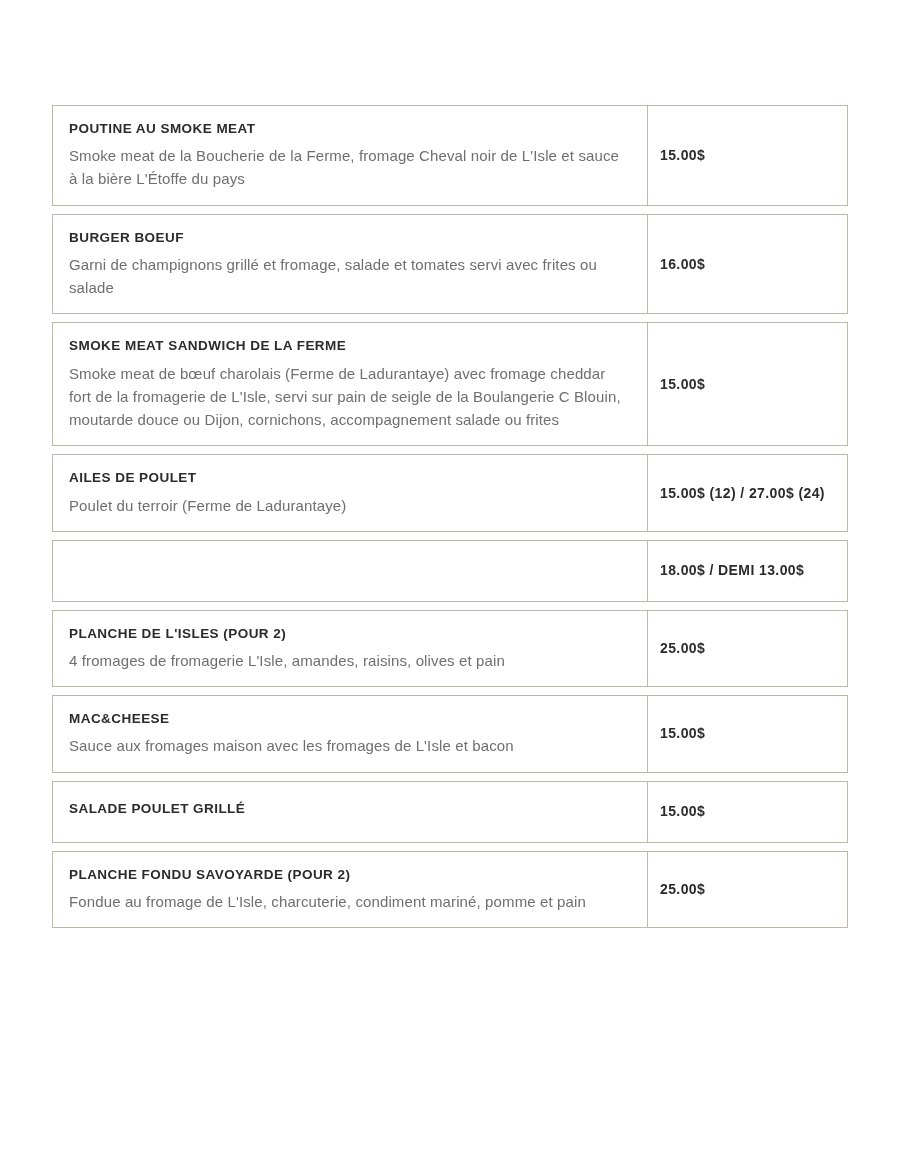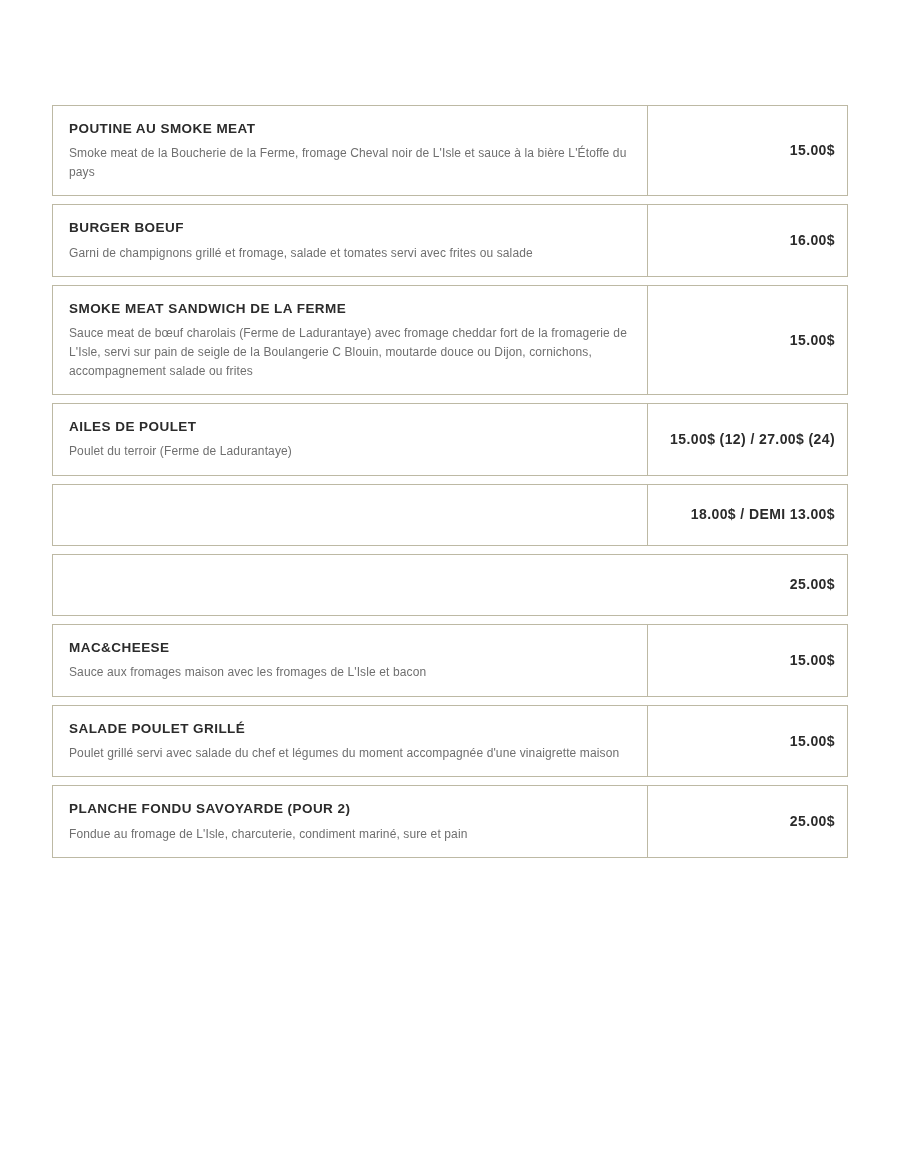--- a/index.html
+++ b/index.html
@@ -44,32 +44,32 @@
   .item-name {
     font-size: 13.5px;
     font-weight: bold;
     letter-spacing: 0.45px;
     color: #2b2b2b;
     line-height: 1.2;
     margin: 0 0 7px 0;
     text-transform: uppercase;
   }
   .item-desc {
-    font-size: 12px;
+    font-size: 15px;
     font-weight: normal;
     color: #6f6f6f;
     line-height: 1.55;
     letter-spacing: 0.12px;
     margin: 0;
   }
   .row-price {
     flex: 1 1 auto;
     display: flex;
     align-items: center;
-    justify-content: flex-end;
+    justify-content: flex-start;
     padding: 10px 12px;
     text-align: center;
   }
   .price-text {
     font-size: 14px;
     font-weight: bold;
     letter-spacing: 0.4px;
     color: #2b2b2b;
     line-height: 1.5;
     text-align: center;
@@ -95,21 +95,21 @@
           <div class="item-name">BURGER BOEUF</div>
           <div class="item-desc">Garni de champignons grillé et fromage, salade et tomates servi avec frites ou salade</div>
         </div>
         <div class="row-price">
           <div class="price-text">16.00$</div>
         </div>
       </div>
       <div class="menu-row">
         <div class="row-info">
           <div class="item-name">SMOKE MEAT SANDWICH DE LA FERME</div>
-          <div class="item-desc">Sauce meat de bœuf charolais (Ferme de Ladurantaye) avec fromage cheddar fort de la fromagerie de L'Isle, servi sur pain de seigle de la Boulangerie C Blouin, moutarde douce ou Dijon, cornichons, accompagnement salade ou frites</div>
+          <div class="item-desc">Smoke meat de bœuf charolais (Ferme de Ladurantaye) avec fromage cheddar fort de la fromagerie de L'Isle, servi sur pain de seigle de la Boulangerie C Blouin, moutarde douce ou Dijon, cornichons, accompagnement salade ou frites</div>
         </div>
         <div class="row-price">
           <div class="price-text">15.00$</div>
         </div>
       </div>
       <div class="menu-row">
         <div class="row-info">
           <div class="item-name">AILES DE POULET</div>
           <div class="item-desc">Poulet du terroir (Ferme de Ladurantaye)</div>
         </div>
@@ -118,45 +118,48 @@
         </div>
       </div>
       <div class="menu-row">
         <div class="row-info">
         </div>
         <div class="row-price">
           <div class="price-text">18.00$ / DEMI 13.00$</div>
         </div>
       </div>
       <div class="menu-row">
+        <div class="row-info">
+          <div class="item-name">PLANCHE DE L'ISLES (POUR 2)</div>
+          <div class="item-desc">4 fromages de fromagerie L'Isle, amandes, raisins, olives et pain</div>
+        </div>
         <div class="row-price">
           <div class="price-text">25.00$</div>
         </div>
       </div>
       <div class="menu-row">
         <div class="row-info">
           <div class="item-name">MAC&amp;CHEESE</div>
           <div class="item-desc">Sauce aux fromages maison avec les fromages de L'Isle et bacon</div>
         </div>
         <div class="row-price">
           <div class="price-text">15.00$</div>
         </div>
       </div>
       <div class="menu-row">
         <div class="row-info">
           <div class="item-name">SALADE POULET GRILLÉ</div>
-          <div class="item-desc">Poulet grillé servi avec salade du chef et légumes du moment accompagnée d'une vinaigrette maison</div>
         </div>
         <div class="row-price">
           <div class="price-text">15.00$</div>
         </div>
       </div>
       <div class="menu-row">
         <div class="row-info">
           <div class="item-name">PLANCHE FONDU SAVOYARDE (POUR 2)</div>
-          <div class="item-desc">Fondue au fromage de L'Isle, charcuterie, condiment mariné, sure et pain</div>
+          <div class="item-desc">Fondue au fromage de L'Isle, charcuterie, condiment mariné, pomme et pain</div>
         </div>
         <div class="row-price">
           <div class="price-text">25.00$</div>
         </div>
       </div>
     </div>
 </div>
 
 </body></html>

